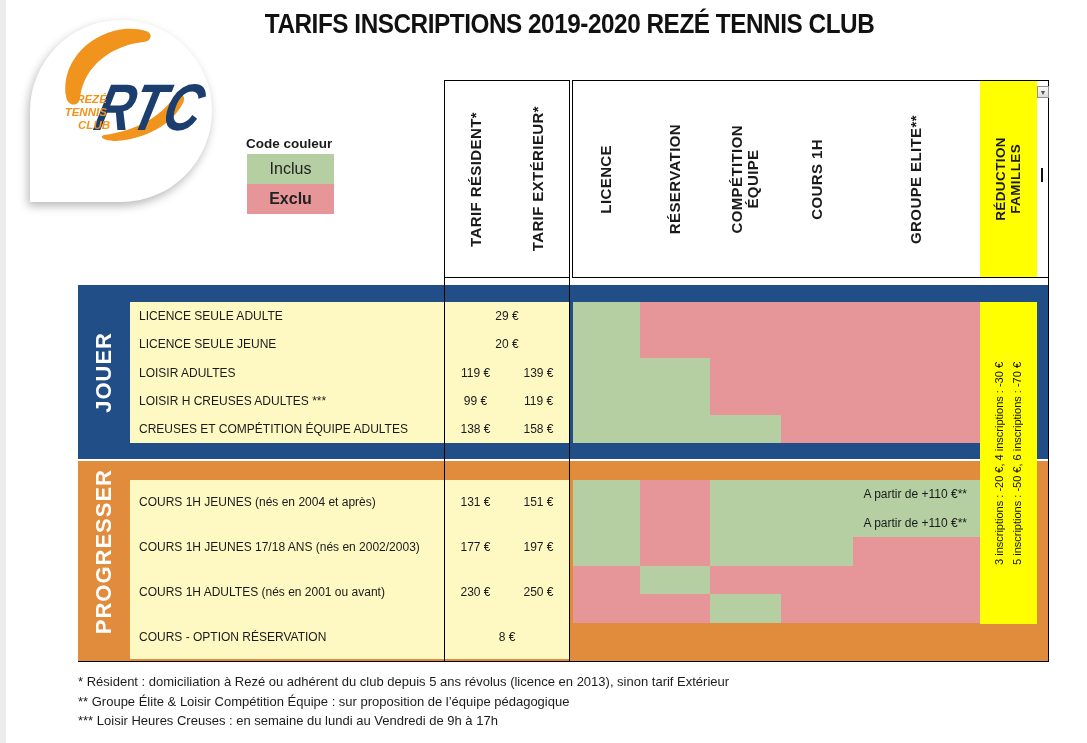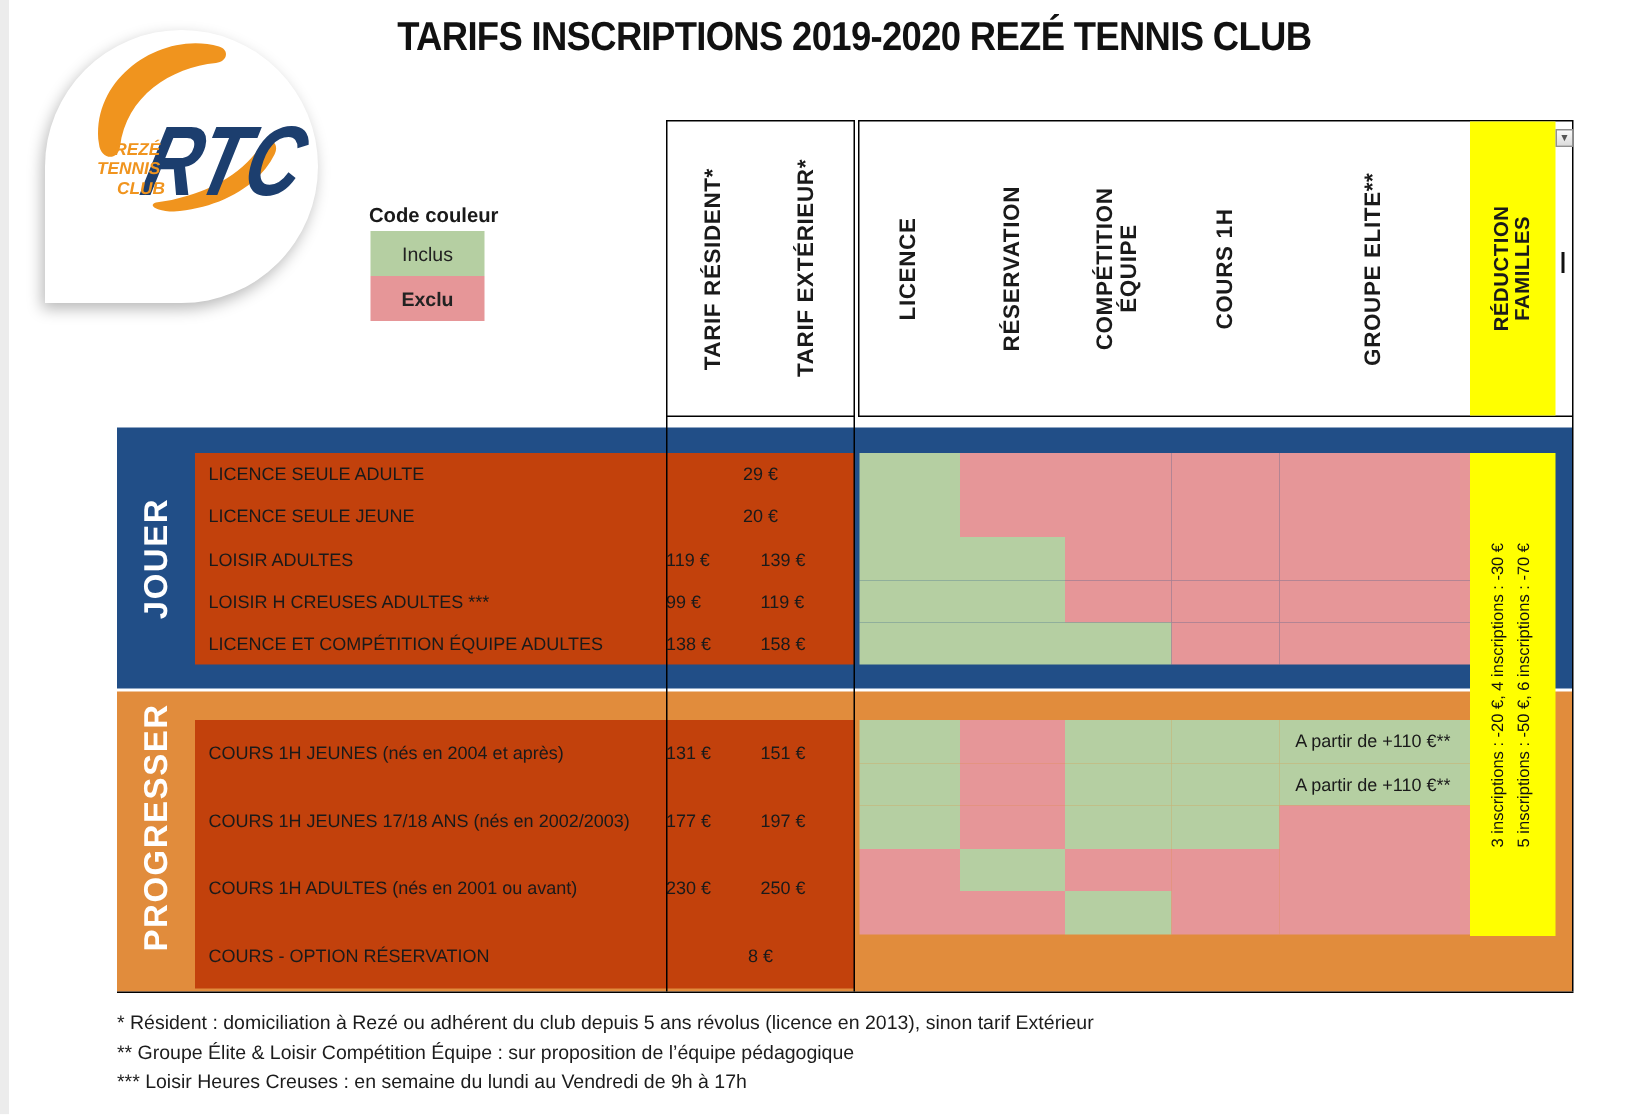--- a/index.html
+++ b/index.html
@@ -19,21 +19,21 @@
   .drop{position:absolute;left:8px;top:2px;width:182px;height:182px;background:#fff;
         border-radius:50% 50% 50% 0;box-shadow:-2px 4px 10px rgba(0,0,0,.28);}
   .logo svg{position:absolute;left:0;top:0;}
 
   
   .title{left:231px;top:9px;width:676px;text-align:center;font-size:27px;font-weight:bold;
          letter-spacing:-.5px;transform:scaleX(.9);transform-origin:center;color:#111;white-space:nowrap;}
 
   
   .legend-title{left:246px;top:136px;font-size:13.5px;font-weight:bold;}
-  .legend-box{left:247px;width:76px;height:30px;display:flex;align-items:center;justify-content:center;font-size:13px;color:#222;}
+  .legend-box{left:247px;width:87px;height:30px;display:flex;align-items:center;justify-content:center;font-size:16px;color:#222;}
   .legend-inc{top:154px;background:var(--inc);}
   .legend-exc{top:184px;background:var(--exc);font-weight:bold;}
 
   
   .hbox{top:80px;height:198px;background:#fff;border:1px solid #000;}
   .hbox1{left:444px;width:126px;display:flex;}
   .hbox1 .hcell{flex:1;}
   .hbox2{left:572px;width:477px;}
   .hcell{position:absolute;top:0;height:100%;display:flex;align-items:center;justify-content:center;}
   .hbox1 .hcell{position:relative;}
@@ -55,27 +55,27 @@
   
   .band{left:78px;width:970px;}
   .band-jouer{top:285px;height:174px;background:var(--jouer);}
   .band-prog{top:461px;height:200px;background:var(--prog);}
   .seclabel{left:78px;width:52px;display:flex;align-items:center;justify-content:center;}
   .seclabel .vtext{color:#fff;font-weight:bold;font-size:22px;letter-spacing:1px;}
   .sl-jouer{top:302px;height:141px;}
   .sl-prog{top:480px;height:143px;}
 
   
-  .rows{left:130px;width:440px;background:#c2410c;display:flex;flex-direction:column;}
+  .rows{left:130px;width:440px;background:#fef9c3;display:flex;flex-direction:column;}
   .rows-jouer{top:302px;height:141px;}
   .rows-prog{top:480px;height:179px;}
   .row{flex:1;display:flex;align-items:center;font-size:12px;}
   .rlabel{width:314px;padding-left:9px;white-space:nowrap;overflow:hidden;}
   .prices{width:126px;display:flex;align-items:center;}
-  .pcol{flex:1;text-align:left;}
+  .pcol{flex:1;text-align:center;}
   .psingle{width:100%;text-align:center;}
 
   
   .matrix{left:573px;width:407px;display:flex;flex-direction:column;}
   .matrix-jouer{top:302px;height:141px;}
   .matrix-prog{top:480px;height:143px;}
   .mrow{flex:1;display:flex;}
   .mcell{height:100%;}
   .c0{width:67px;}.c1{width:70px;}.c2{width:71px;}.c3{width:72px;}.c4{width:127px;}
   .inc{background:var(--inc);}
@@ -197,21 +197,21 @@
         </div>
       </div>
       <div class="row">
         <span class="rlabel">LOISIR H CREUSES ADULTES  ***</span>
         <div class="prices">
           <span class="pcol">99 €</span>
           <span class="pcol">119 €</span>
         </div>
       </div>
       <div class="row">
-        <span class="rlabel">LICENCE ET COMPÉTITION ÉQUIPE ADULTES</span>
+        <span class="rlabel">CREUSES ET COMPÉTITION ÉQUIPE ADULTES</span>
         <div class="prices">
           <span class="pcol">138 €</span>
           <span class="pcol">158 €</span>
         </div>
       </div>
     </div>
   <div class="abs rows rows-prog">
       <div class="row">
         <span class="rlabel">COURS 1H JEUNES (nés en 2004 et après)</span>
         <div class="prices">

